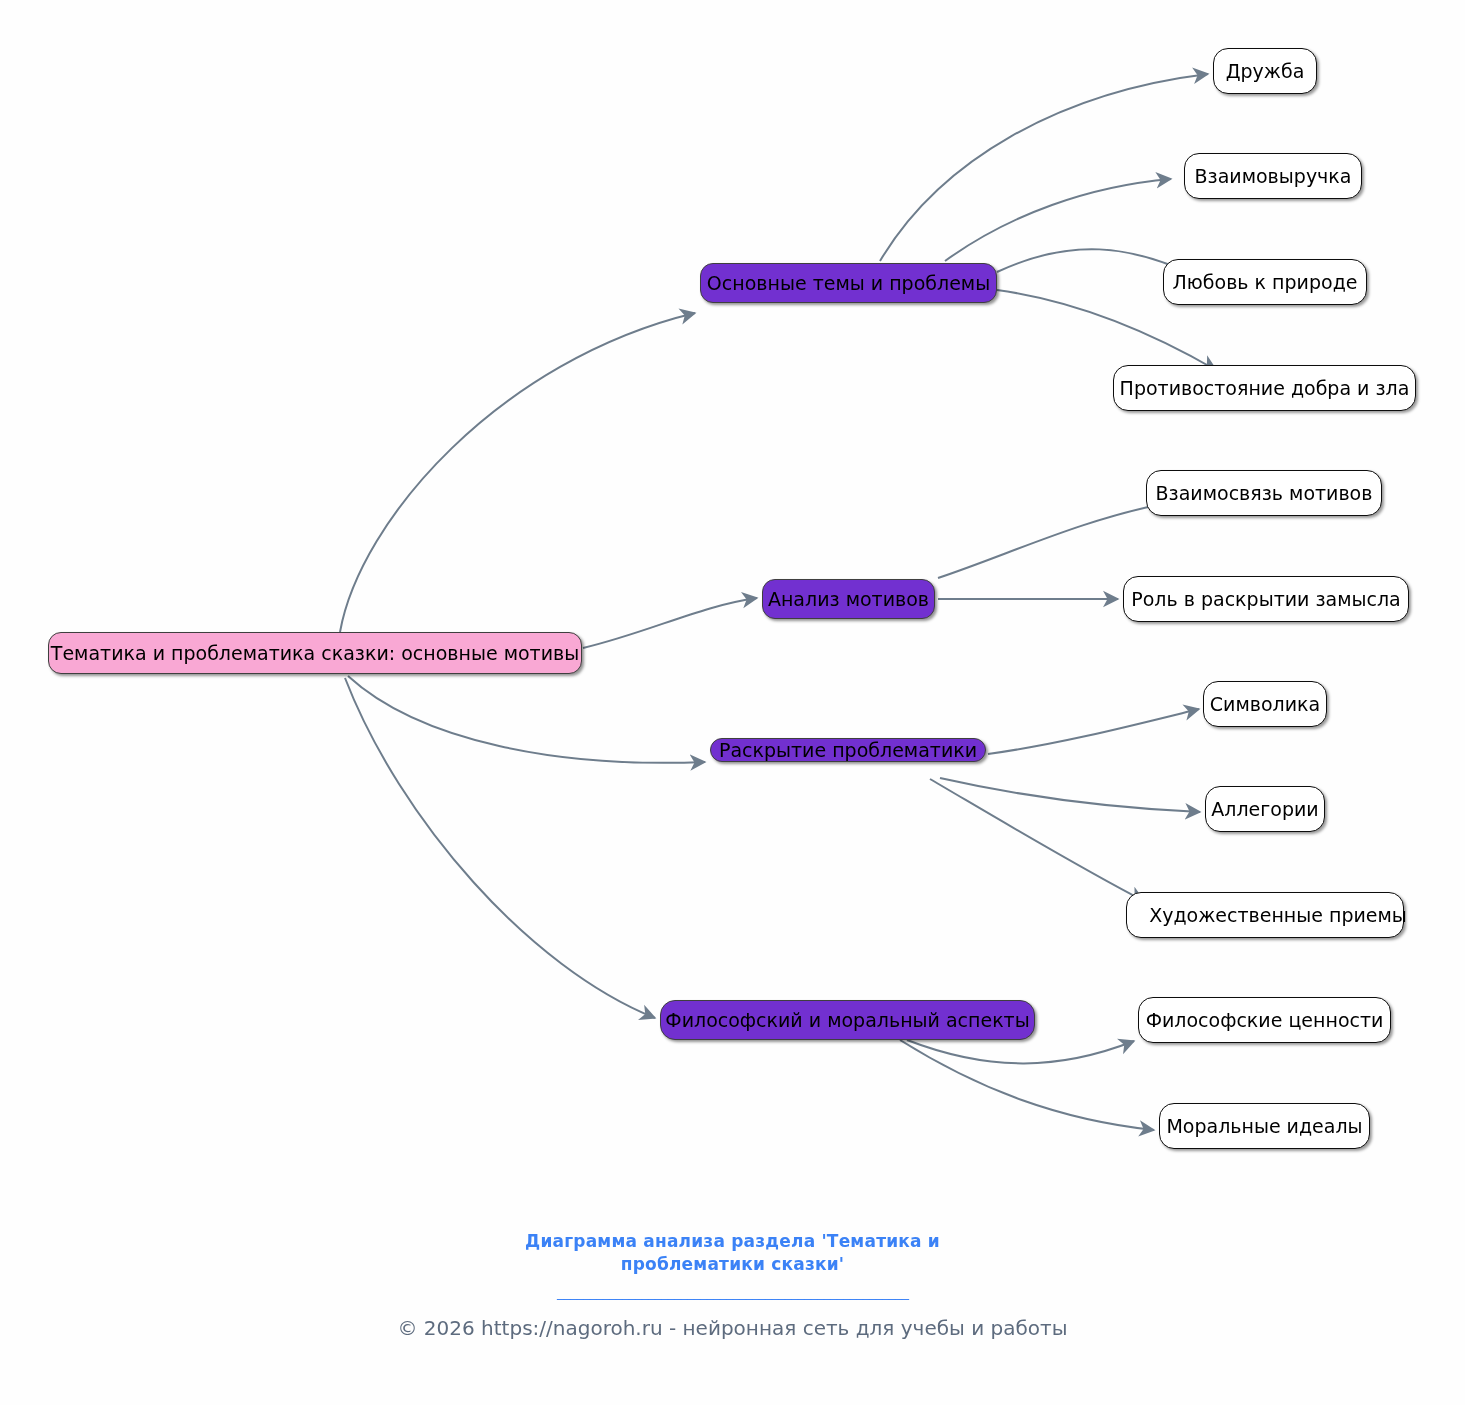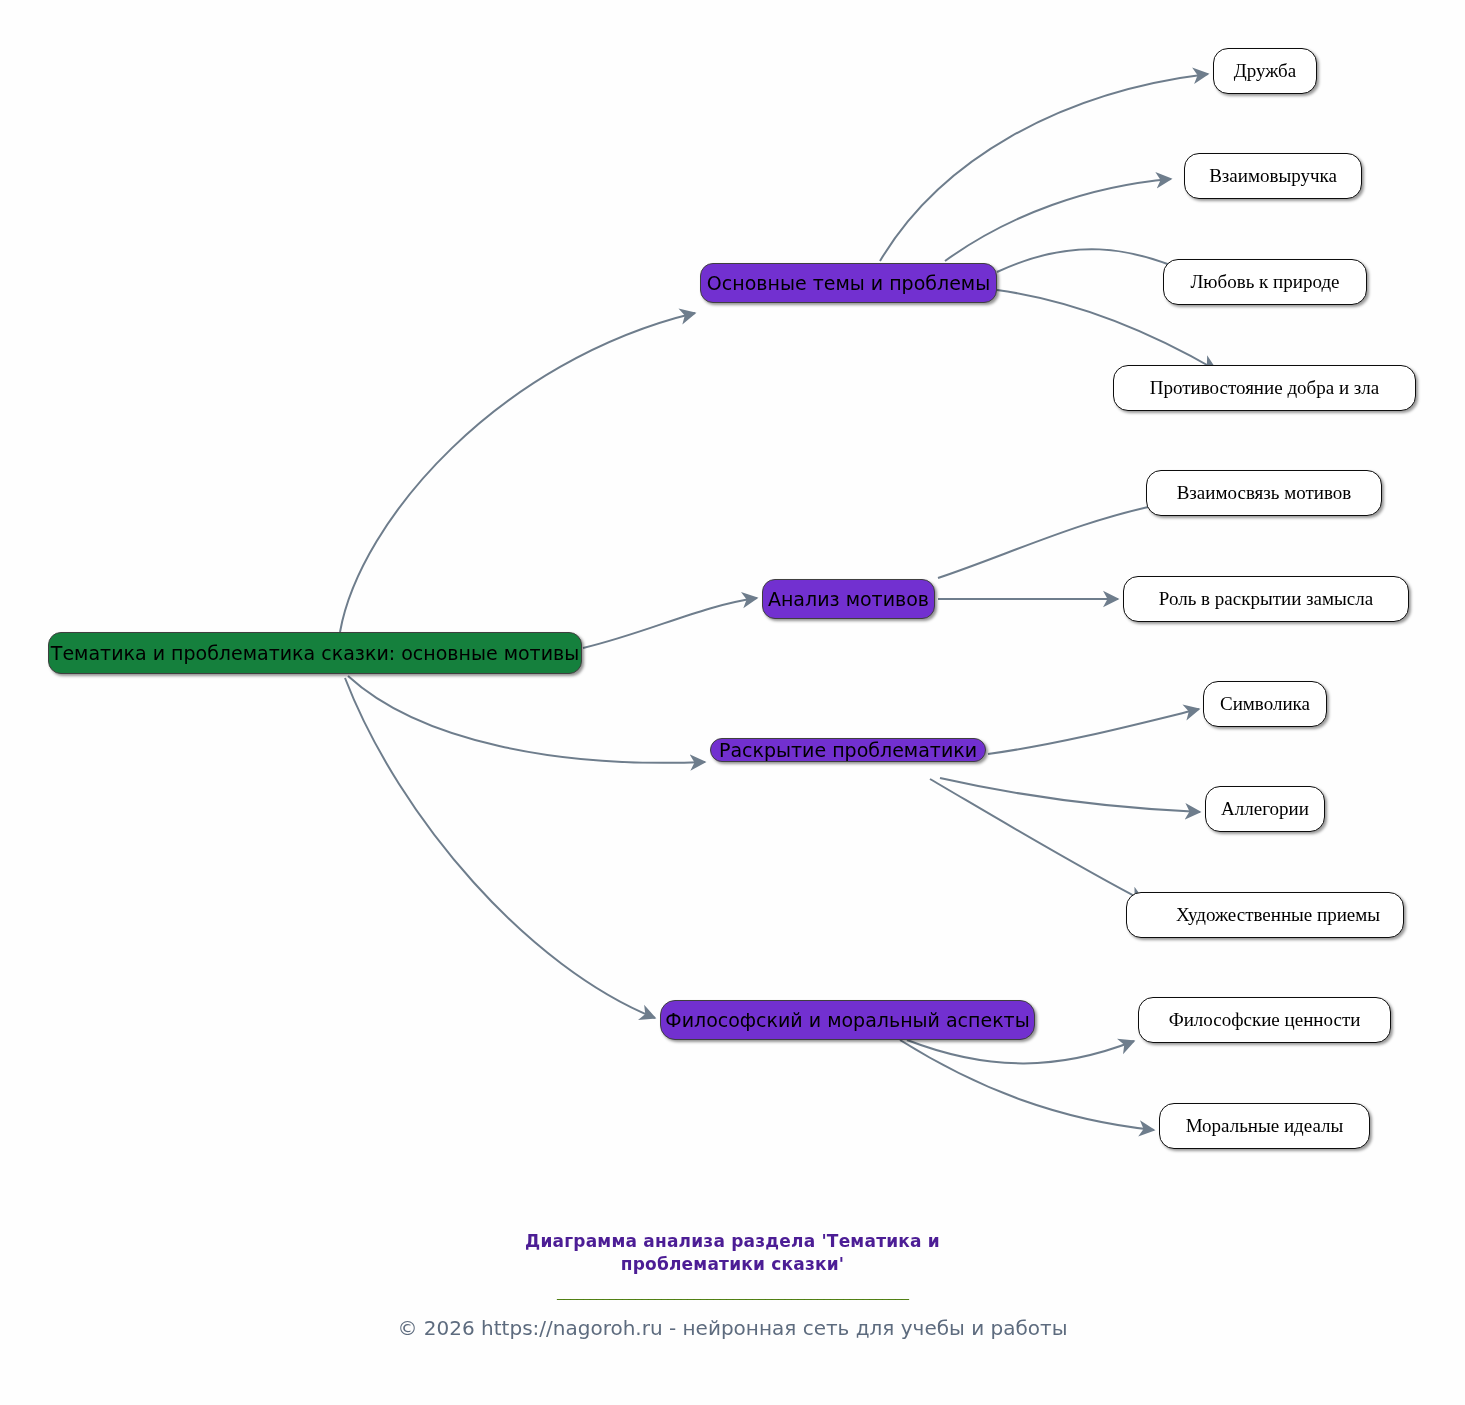--- a/index.html
+++ b/index.html
@@ -29,21 +29,21 @@
     position: absolute;
     box-sizing: border-box;
     display: flex;
     align-items: center;
     justify-content: center;
     white-space: nowrap;
     color: #000000;
     font-family: "DejaVu Sans", sans-serif;
   }
   .node-root {
-    background: #15803d;
+    background: #f9a8d4;
     border: 1.4px solid #3f3f3f;
     border-radius: 13px;
     font-size: 19px;
     box-shadow: 2px 2px 3px rgba(0,0,0,0.42);
     padding: 0 14px;
     text-align: right;
   }
   .node-branch {
     background: #7230d0;
     border: 1.4px solid #3f3f3f;
@@ -52,40 +52,39 @@
     box-shadow: 2px 2px 3px rgba(0,0,0,0.42);
     padding: 0 14px;
   }
   .node-leaf {
     background: #ffffff;
     border: 1.3px solid #0d0d0d;
     border-radius: 15px;
     font-size: 19px;
     box-shadow: 2px 2px 3px rgba(0,0,0,0.40);
     padding: 0 14px;
-    font-family: Liberation Serif, serif;
   }
   #footer {
     position: absolute;
     left: 0;
     width: 1465px;
     text-align: center;
   }
   .footer-title {
     font-family: "DejaVu Sans", sans-serif;
     font-size: 17px;
     font-weight: bold;
-    color: #4c1d95;
+    color: #3b82f6;
     line-height: 1.35;
     letter-spacing: 0.2px;
   }
   .footer-rule {
     font-family: "DejaVu Sans", sans-serif;
     font-size: 15px;
-    color: #4d7c0f;
+    color: #3b82f6;
     letter-spacing: -1px;
     margin-top: 6px;
     overflow: hidden;
     white-space: nowrap;
   }
   .footer-credit {
     font-family: "DejaVu Sans", sans-serif;
     font-size: 20px;
     color: #5d6b7e;
     margin-top: 16px;

